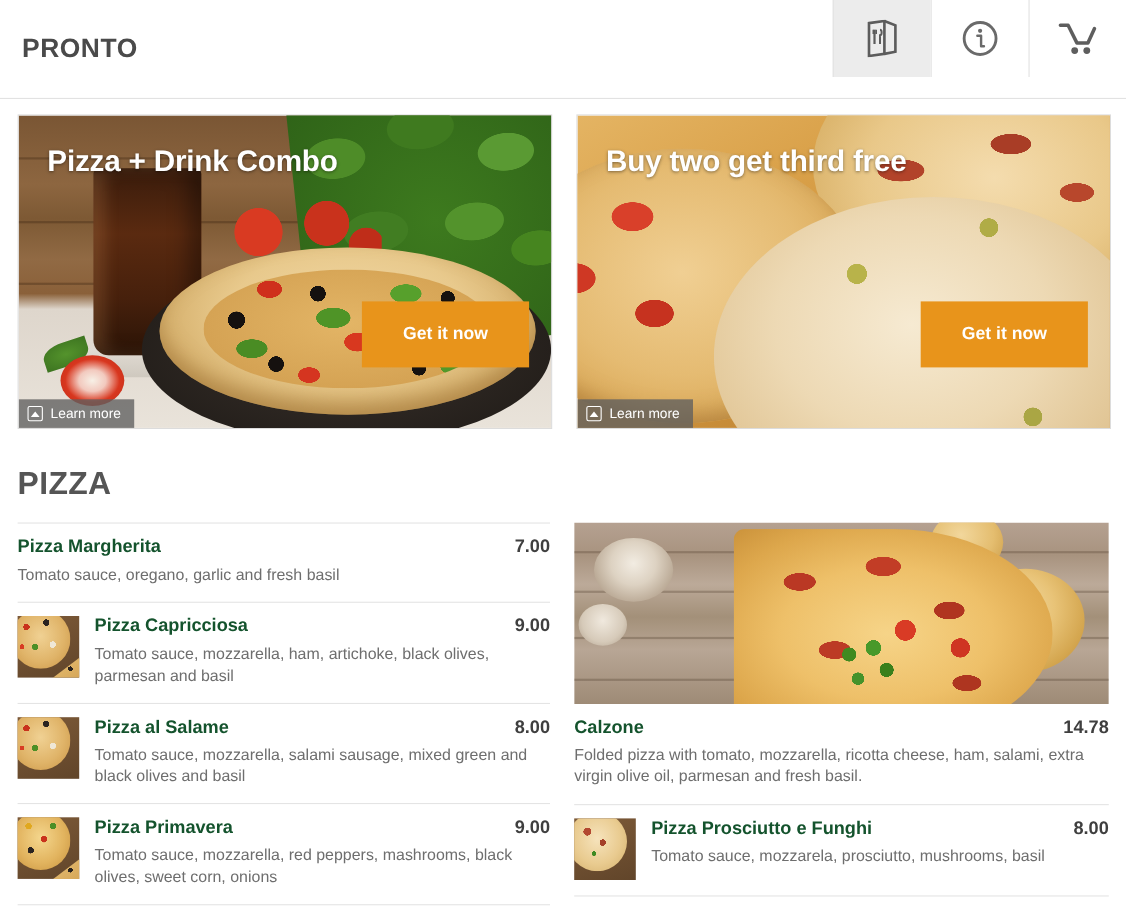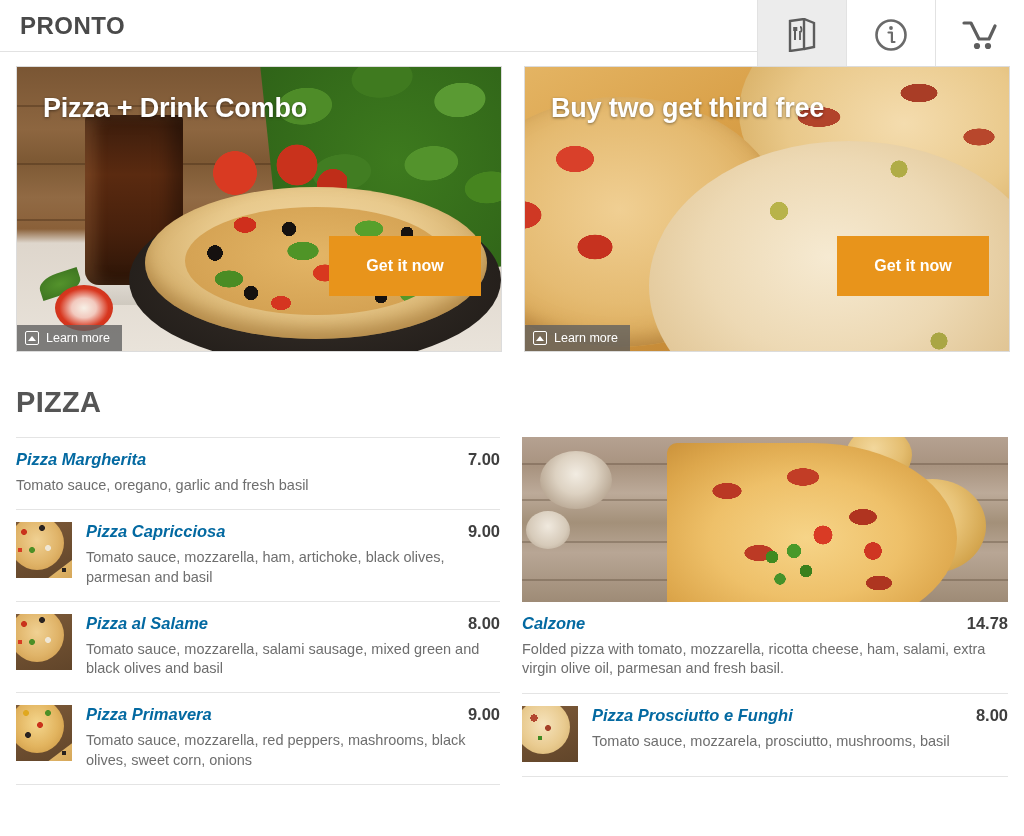--- a/index.html
+++ b/index.html
@@ -9,21 +9,21 @@
     width: 1024px; height: 836px;
     overflow: hidden;
     background: #ffffff;
     font-family: "Liberation Sans", sans-serif;
     -webkit-font-smoothing: antialiased;
   }
 
   
   .header {
     position: relative;
-    height: 52px;
+    height: 90px;
     background: #ffffff;
     border-bottom: 1px solid #e2e2e2;
     display: flex;
     align-items: stretch;
   }
   .brand {
     display: flex;
     align-items: center;
     padding-left: 20px;
     flex: 1 1 auto;
@@ -381,22 +381,21 @@
   .menu-body { flex: 1 1 auto; min-width: 0; }
   .menu-row {
     display: flex;
     align-items: baseline;
     justify-content: space-between;
     gap: 12px;
   }
   .menu-name {
     font-size: 16.5px;
     font-weight: bold;
-    color: #0369a1;
-    font-style: italic;
+    color: #14532d;
   }
   .menu-price {
     font-size: 16.5px;
     font-weight: bold;
     color: #3f3f3f;
     white-space: nowrap;
   }
   .menu-desc {
     margin-top: 7px;
     font-size: 14.5px;

